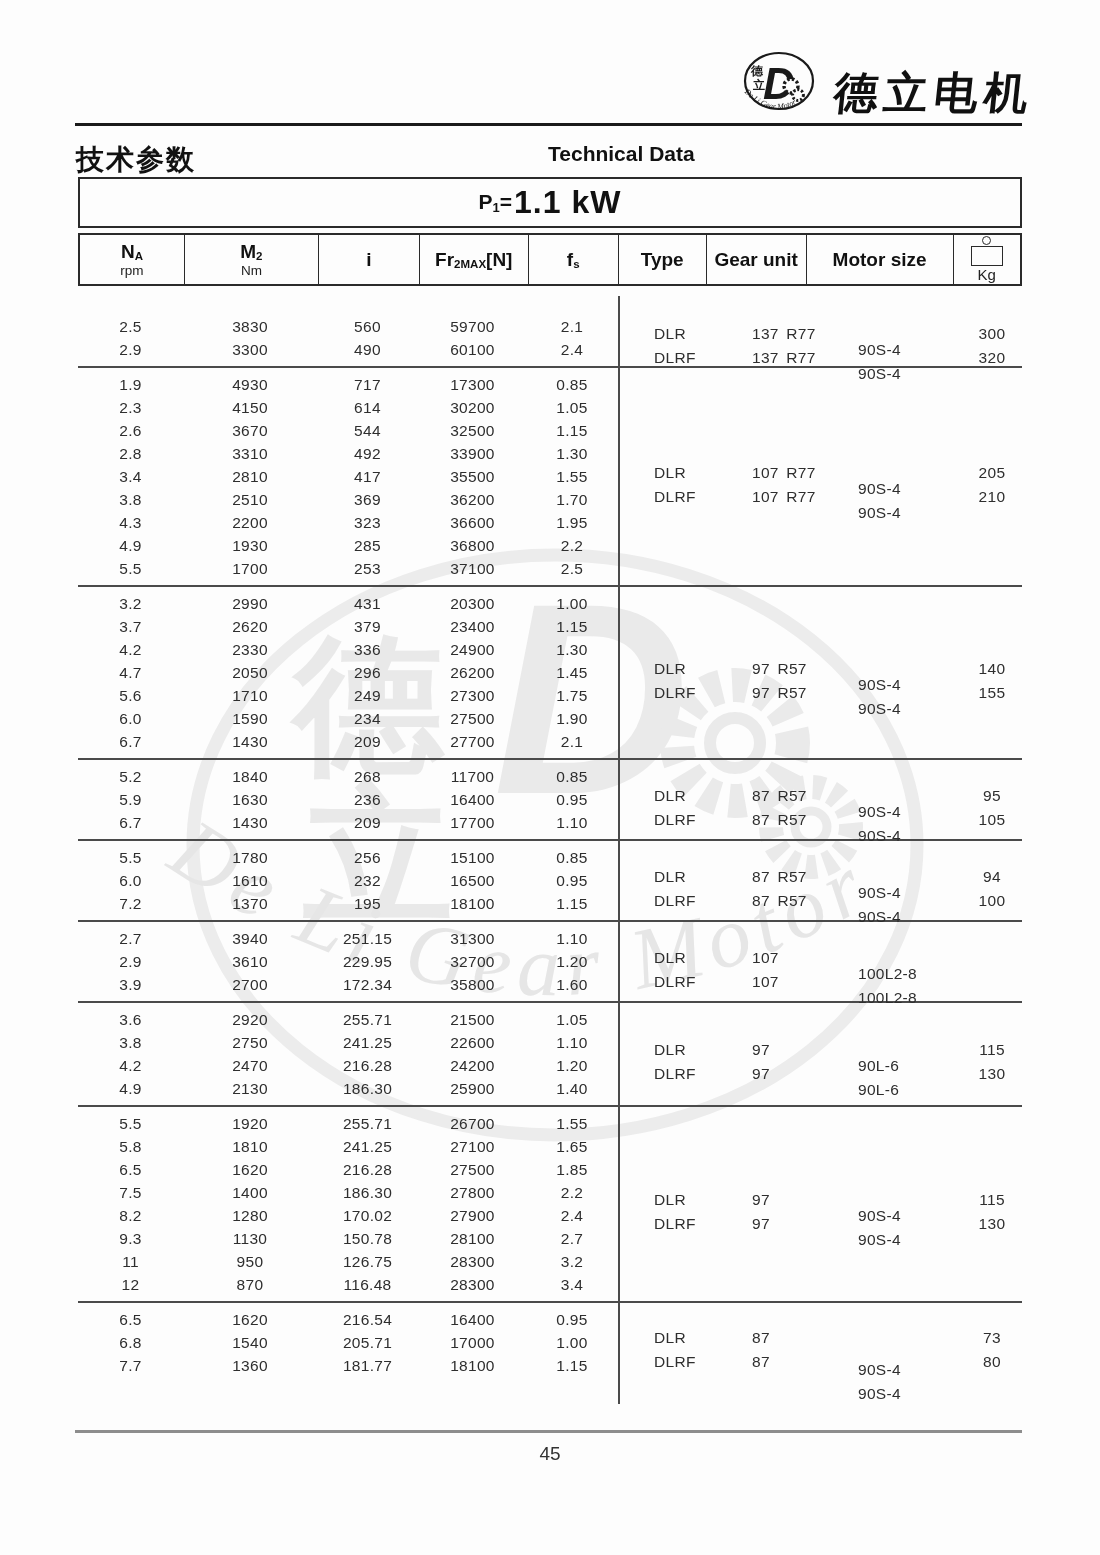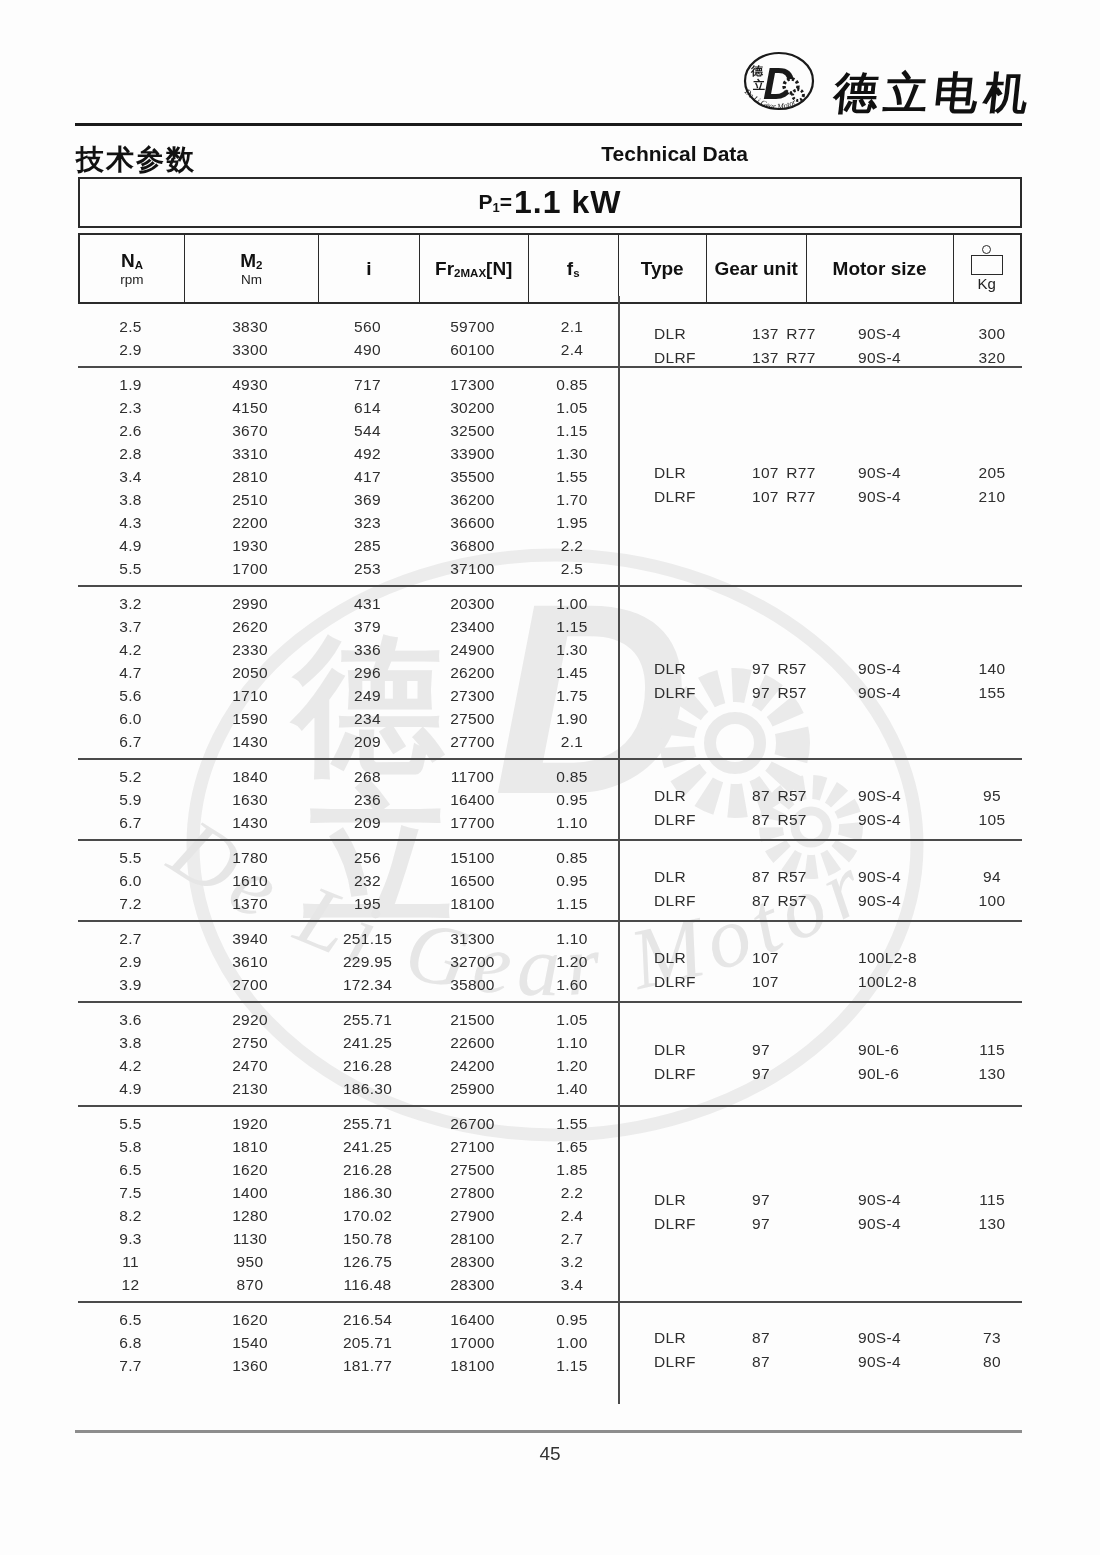--- a/index.html
+++ b/index.html
@@ -15,33 +15,33 @@
   
   #logo-svg{position:absolute; left:735px; top:48px;}
   #company-name{
     position:absolute; left:834px; top:64px; width:200px;
     font-family:"Liberation Serif","DejaVu Serif",serif;
     font-size:44px; font-weight:bold; letter-spacing:6px; color:#101010;
     transform:skewX(-6deg); white-space:nowrap;
   }
   #top-rule{position:absolute; left:75px; top:123px; width:947px; height:3px; background:#1a1a1a;}
   #title-cn{position:absolute; left:76px; top:141px; font-size:28px; font-weight:bold; letter-spacing:2px; color:#111;}
-  #title-en{position:absolute; left:548px; top:142px; width:200px; text-align:right; font-size:21px; font-weight:bold; color:#111;}
+  #title-en{position:absolute; left:548px; top:142px; width:200px; text-align:left; font-size:21px; font-weight:bold; color:#111;}
   
   #power-box{
     position:absolute; left:78px; top:177px; width:944px; height:51px;
     border:2px solid #2a2a2a; box-sizing:border-box;
     display:flex; align-items:center; justify-content:center; color:#111;
   }
   .p-pre{font-size:21px; font-weight:bold; letter-spacing:0;}
   .p-sub{font-size:13px; font-weight:bold; vertical-align:-3px;}
   .p-val{font-size:32px; font-weight:900; letter-spacing:1px; margin-left:2px;}
   
   #head-box{
-    position:absolute; left:78px; top:233px; width:944px; height:71px;
+    position:absolute; left:78px; top:233px; width:944px; height:53px;
     border:2px solid #2a2a2a; box-sizing:border-box; display:flex; color:#111;
   }
   .hcell{
     box-sizing:border-box; border-right:1.5px solid #2a2a2a;
     display:flex; flex-direction:column; align-items:center; justify-content:center;
     line-height:1.12;
   }
   .hcell:last-child{border-right:none;}
   .w-na{width:105px}.w-m2{width:134px}.w-i{width:101px}.w-fr{width:109px}
   .w-fs{width:90px}.w-type{width:88px}.w-gear{width:100px}.w-motor{width:147px}.w-kg{width:66.5px}
@@ -54,21 +54,21 @@
   .kg-label{font-size:15px; font-weight:normal; color:#222;text-align:right;}
   
   #table-body{position:absolute; left:78px; top:310px; width:944px; font-size:15.5px; letter-spacing:0.3px;}
   .g{position:relative; padding:5px 0;}
   .drow{display:flex; height:23px; align-items:center;}
   .c{text-align:center;}
   .c0{width:105px}.c1{width:134px}.c2{width:101px}.c3{width:109px}.c4{width:90px}
   .rcol{position:absolute; top:16px; bottom:0; display:flex; flex-direction:column; justify-content:center; line-height:24px;}
   .rcol-type{left:576px; width:72px;}
   .rcol-gear{left:674px; width:92px; word-spacing:3px;}
-  .rcol-motor{left:780px; width:112px;}
+  .rcol-motor{left:780px; width:112px;margin-top:32px;}
   .rcol-kg{left:874px; width:80px; text-align:center;}
   .g:last-child .rcol{justify-content:flex-start; padding-top:7px;}
   .gsep{height:2px; background:#4a4a4a;}
   #v-divider{position:absolute; left:618px; top:296px; width:1.5px; height:1108px; background:#4a4a4a;}
   
   #bottom-rule{position:absolute; left:75px; top:1430px; width:947px; height:3px; background:#8d8d8d;}
   #page-num{position:absolute; left:450px; top:1443px; width:200px; text-align:center; font-size:19px; color:#333;}
 </style>
 </head>
 <body>

